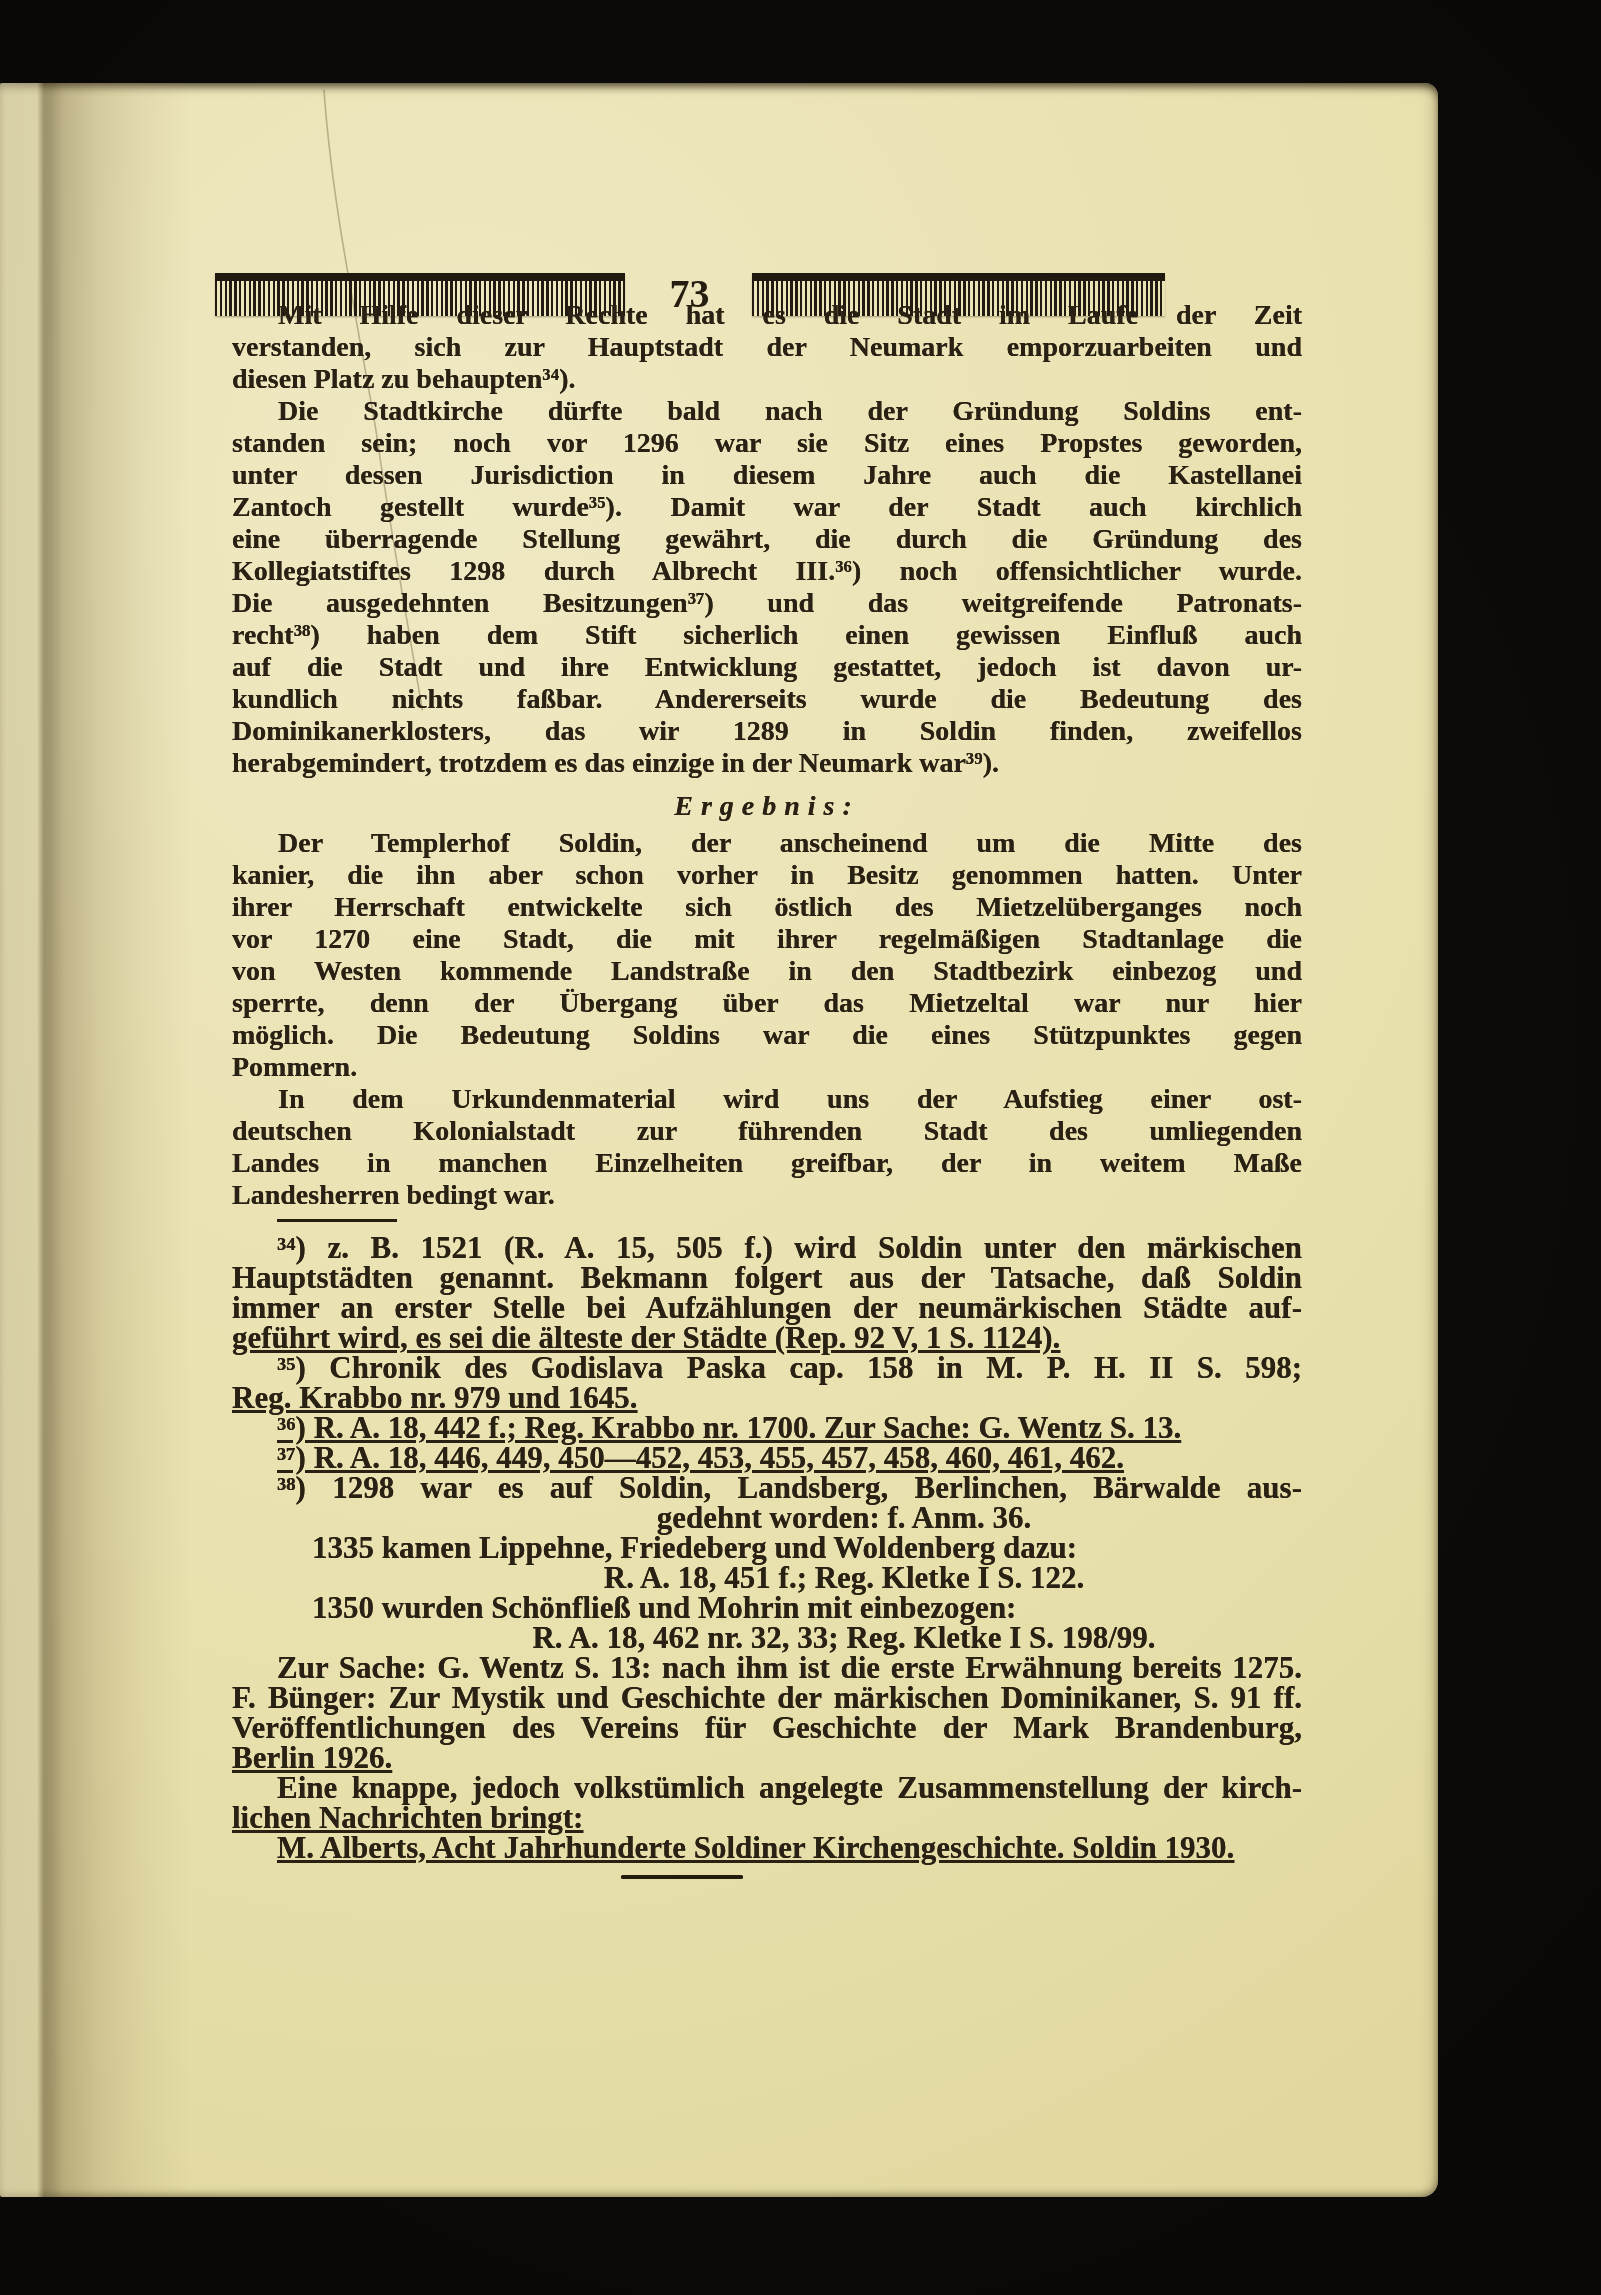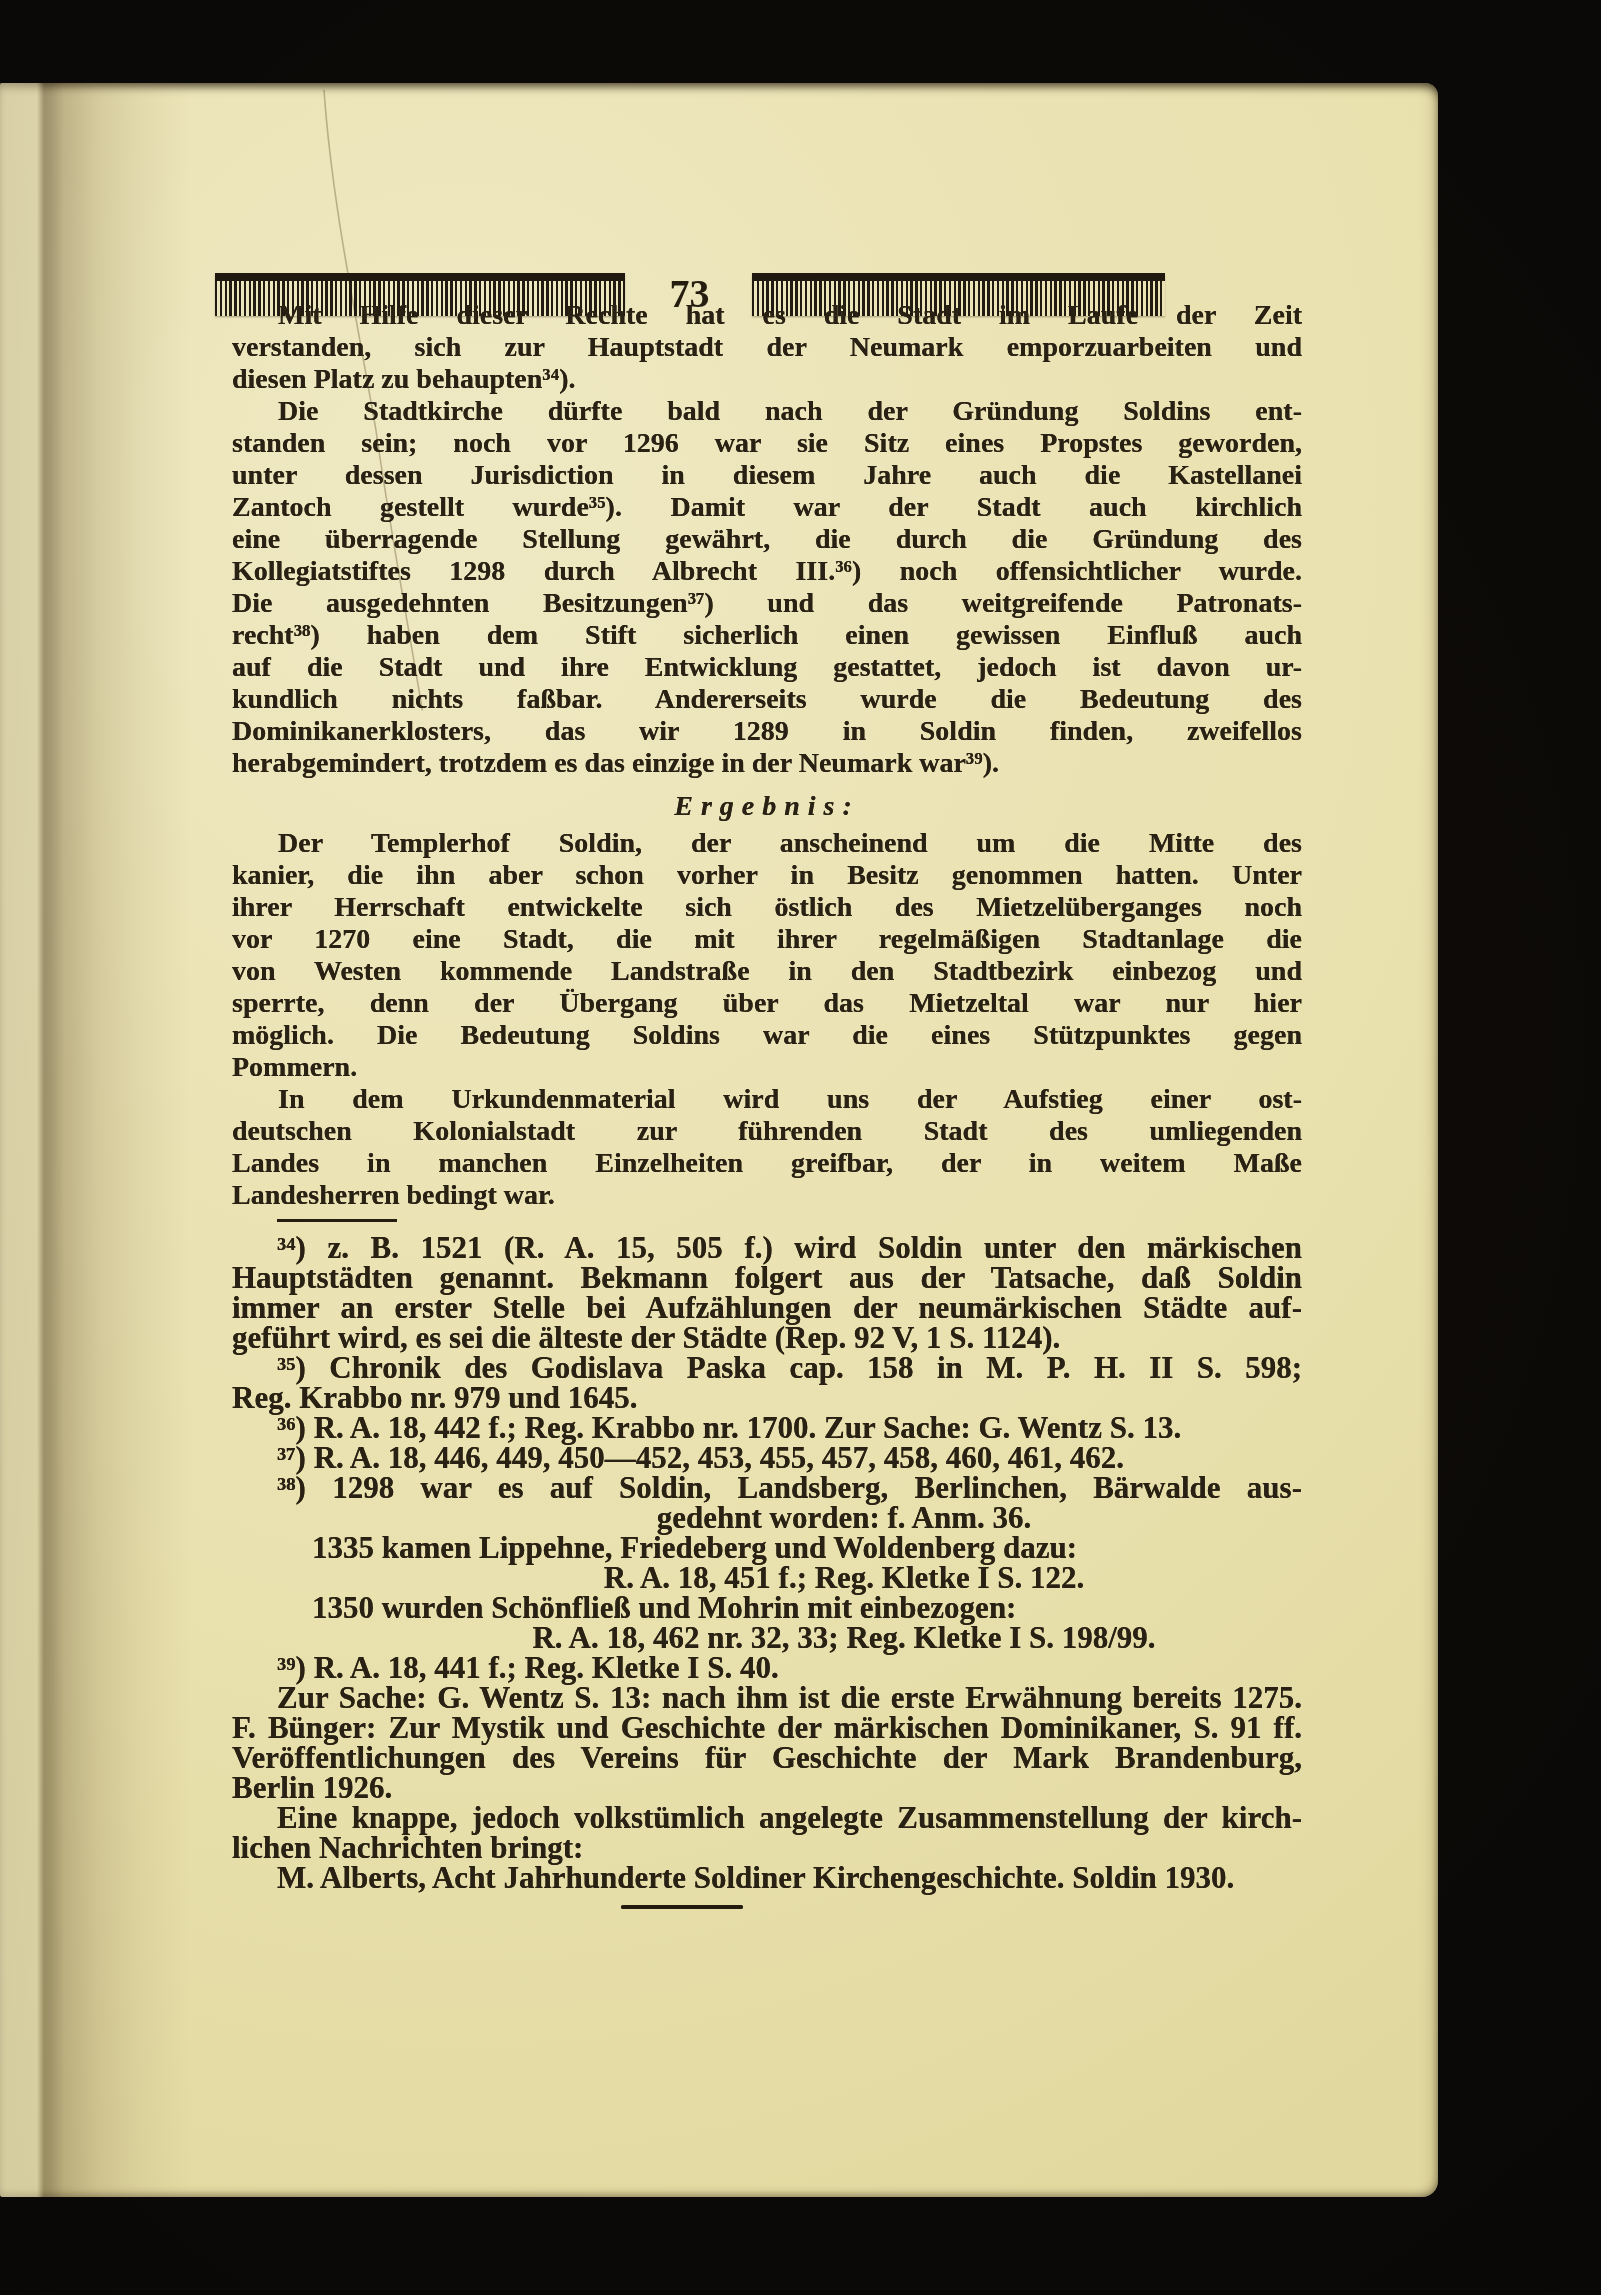--- a/index.html
+++ b/index.html
@@ -52,21 +52,21 @@
   
   .bf,.bj,.bl,.heading{font-size:28px;line-height:32px;}
   .bf,.bj{text-align:justify;text-align-last:justify;}
   .bf{text-indent:46px;}
   .bl{text-align:right;text-align-last:left;}
   .heading{text-align:center;text-align-last:center;letter-spacing:8px;margin:11.2px 0 4.8px 0;font-style:italic;}
   
   .fnf,.fnj,.fnl,.fni1,.fni2{font-size:31px;line-height:30px;}
   .fnf,.fnj{text-align:justify;text-align-last:justify;}
   .fnf{text-indent:45px;}
-  .fnl{text-align:left;text-align-last:left !important;}
+  .fnl{text-align:left;text-align-last:left !important;text-decoration:underline;}
   .fni1{padding-left:80px;text-align:left;}
   .fni2{padding-left:154px;text-align:center;}
   .rule1{margin:8px 0 11.2px 45px;width:120px;height:3.2px;background:#241d10;}
   .rule2{margin:11.2px 0 0 389px;width:122px;height:4px;background:#221b0e;border-radius:1.6px;}
 </style>
 </head>
 <body>
 
 <div class="scan">
   <div class="gutter-shade"></div>
@@ -142,21 +142,20 @@
         </div>
         <div class="block">
           <div class="fnf">³⁸) 1298 war es auf Soldin, Landsberg, Berlinchen, Bärwalde aus-</div>
           <div class="fni2">gedehnt worden: f. Anm. 36.</div>
           <div class="fni1">1335 kamen Lippehne, Friedeberg und Woldenberg dazu:</div>
           <div class="fni2">R. A. 18, 451 f.; Reg. Kletke I S. 122.</div>
           <div class="fni1">1350 wurden Schönfließ und Mohrin mit einbezogen:</div>
           <div class="fni2">R. A. 18, 462 nr. 32, 33; Reg. Kletke I S. 198/99.</div>
         </div>
         <div class="block">
-          <div class="fnf fnl">³⁹) R. A. 18, 441 f.; Reg. Kletke I S. 40.</div>
           <div class="fnf">Zur Sache: G. Wentz S. 13: nach ihm ist die erste Erwähnung bereits 1275.</div>
           <div class="fnj">F. Bünger: Zur Mystik und Geschichte der märkischen Dominikaner, S. 91 ff.</div>
           <div class="fnj">Veröffentlichungen des Vereins für Geschichte der Mark Brandenburg,</div>
           <div class="fnl">Berlin 1926.</div>
         </div>
         <div class="block">
           <div class="fnf">Eine knappe, jedoch volkstümlich angelegte Zusammenstellung der kirch-</div>
           <div class="fnl">lichen Nachrichten bringt:</div>
         </div>
         <div class="block">

